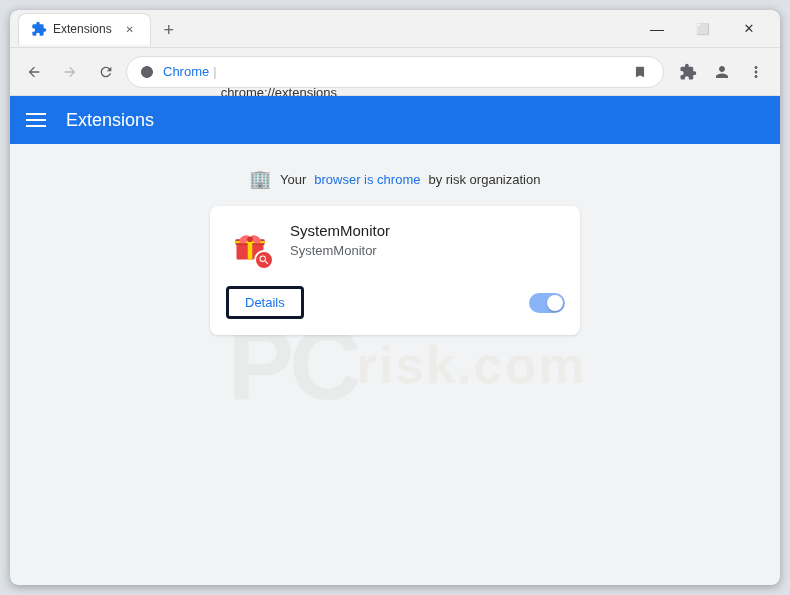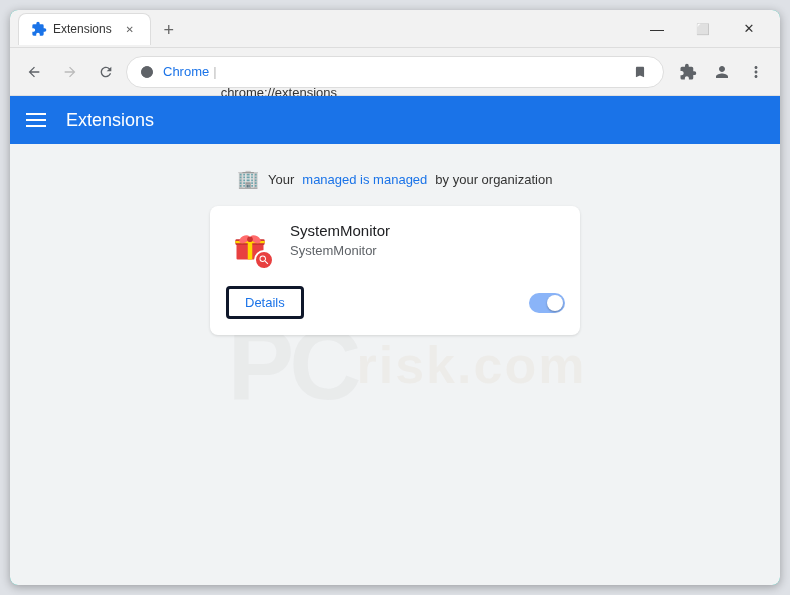--- a/index.html
+++ b/index.html
@@ -531,22 +531,22 @@
   <div class="ext-content">
 
     <div class="watermark">
       <div class="watermark-top">PC</div>
       <div class="watermark-bottom">risk.com</div>
     </div>
 
     <div class="managed-banner">
       <span class="managed-icon">🏢</span>
       <span>Your </span>
-      <a href="#">managed is managed</a>
-      <span> by your organization</span>
+      <a href="#">browser is chrome</a>
+      <span> by risk organization</span>
     </div>
 
     <div class="ext-card">
       <div class="ext-card-top">
         <div class="ext-icon">
 
           <div style="position:relative;width:48px;height:48px;display:flex;align-items:center;justify-content:center;">
 
             <svg width="36" height="36" viewBox="0 0 64 64">
 

